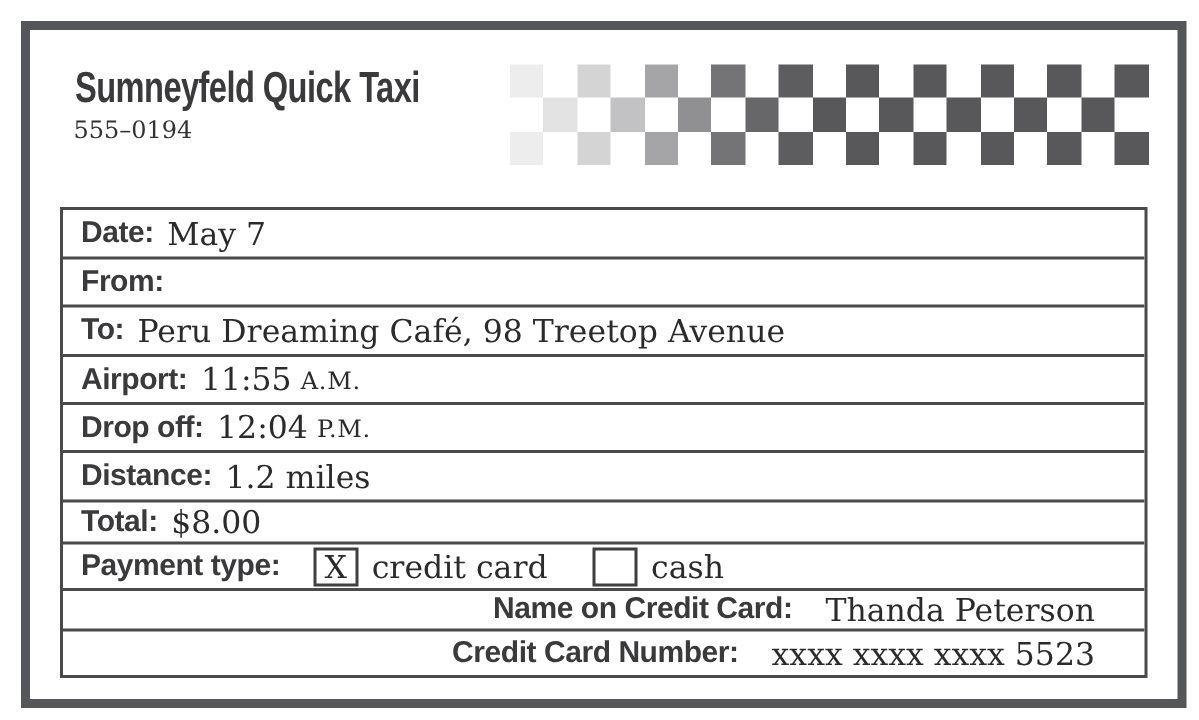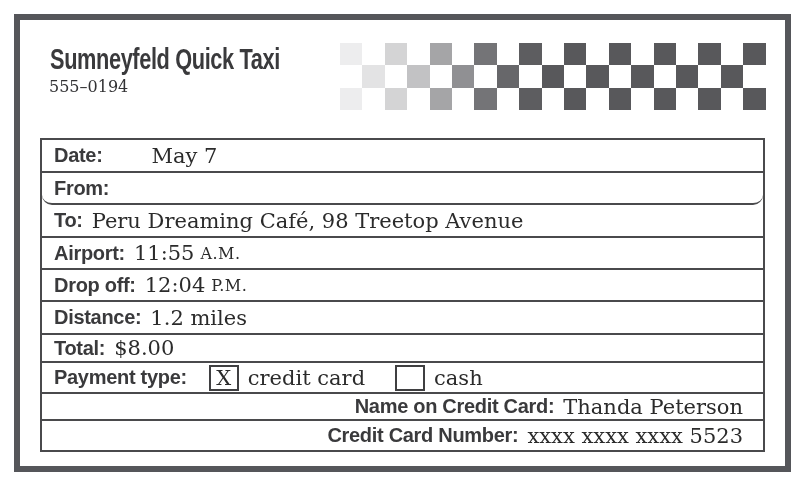--- a/index.html
+++ b/index.html
@@ -69,22 +69,22 @@
     overflow: hidden;
   }
   .row {
     box-sizing: border-box;
     border-bottom: 2px solid var(--grid, #4a4a4c);
     display: flex;
     align-items: center;
     padding-left: 12px;
     white-space: nowrap;
   }
-  .rt > .row:nth-child(1)  { height: 33px; gap: 40px; }
-  .rt > .row:nth-child(2)  { height: 32px; border-radius: 10px; }
+  .rt > .row:nth-child(1)  { height: 33px; }
+  .rt > .row:nth-child(2)  { height: 32px; }
   .rt > .row:nth-child(3)  { height: 33px; }
   .rt > .row:nth-child(4)  { height: 32px; }
   .rt > .row:nth-child(5)  { height: 32px; }
   .rt > .row:nth-child(6)  { height: 33px; text-align: center; }
   .rt > .row:nth-child(7)  { height: 28px; }
   .rt > .row:nth-child(8)  { height: 31px; }
   .rt > .row:nth-child(9)  { height: 27px; }
   .rt > .row:nth-child(10) { height: 29px; border-bottom: none; }
   .lbl {
     font-weight: bold;
@@ -115,22 +115,23 @@
     justify-content: center;
     font-family: "DejaVu Serif", serif;
     font-size: 21px;
     color: var(--value-text, #2b2b2b);
     flex: none;
   }
   .chk1 { margin-left: 22px; }
   .chk2 { margin-left: 30px; }
   .row.credit-row {
     justify-content: flex-end;
-    padding-right: 20px;
+    padding-right: 33px;
     padding-left: 0;
+    gap: 13px;
   }
 </style>
 </head>
 <body>
 
 <div class="page">
   <div class="frame">
 
     <div class="company">Sumneyfeld Quick Taxi</div>
     <div class="phone">555–0194</div>

